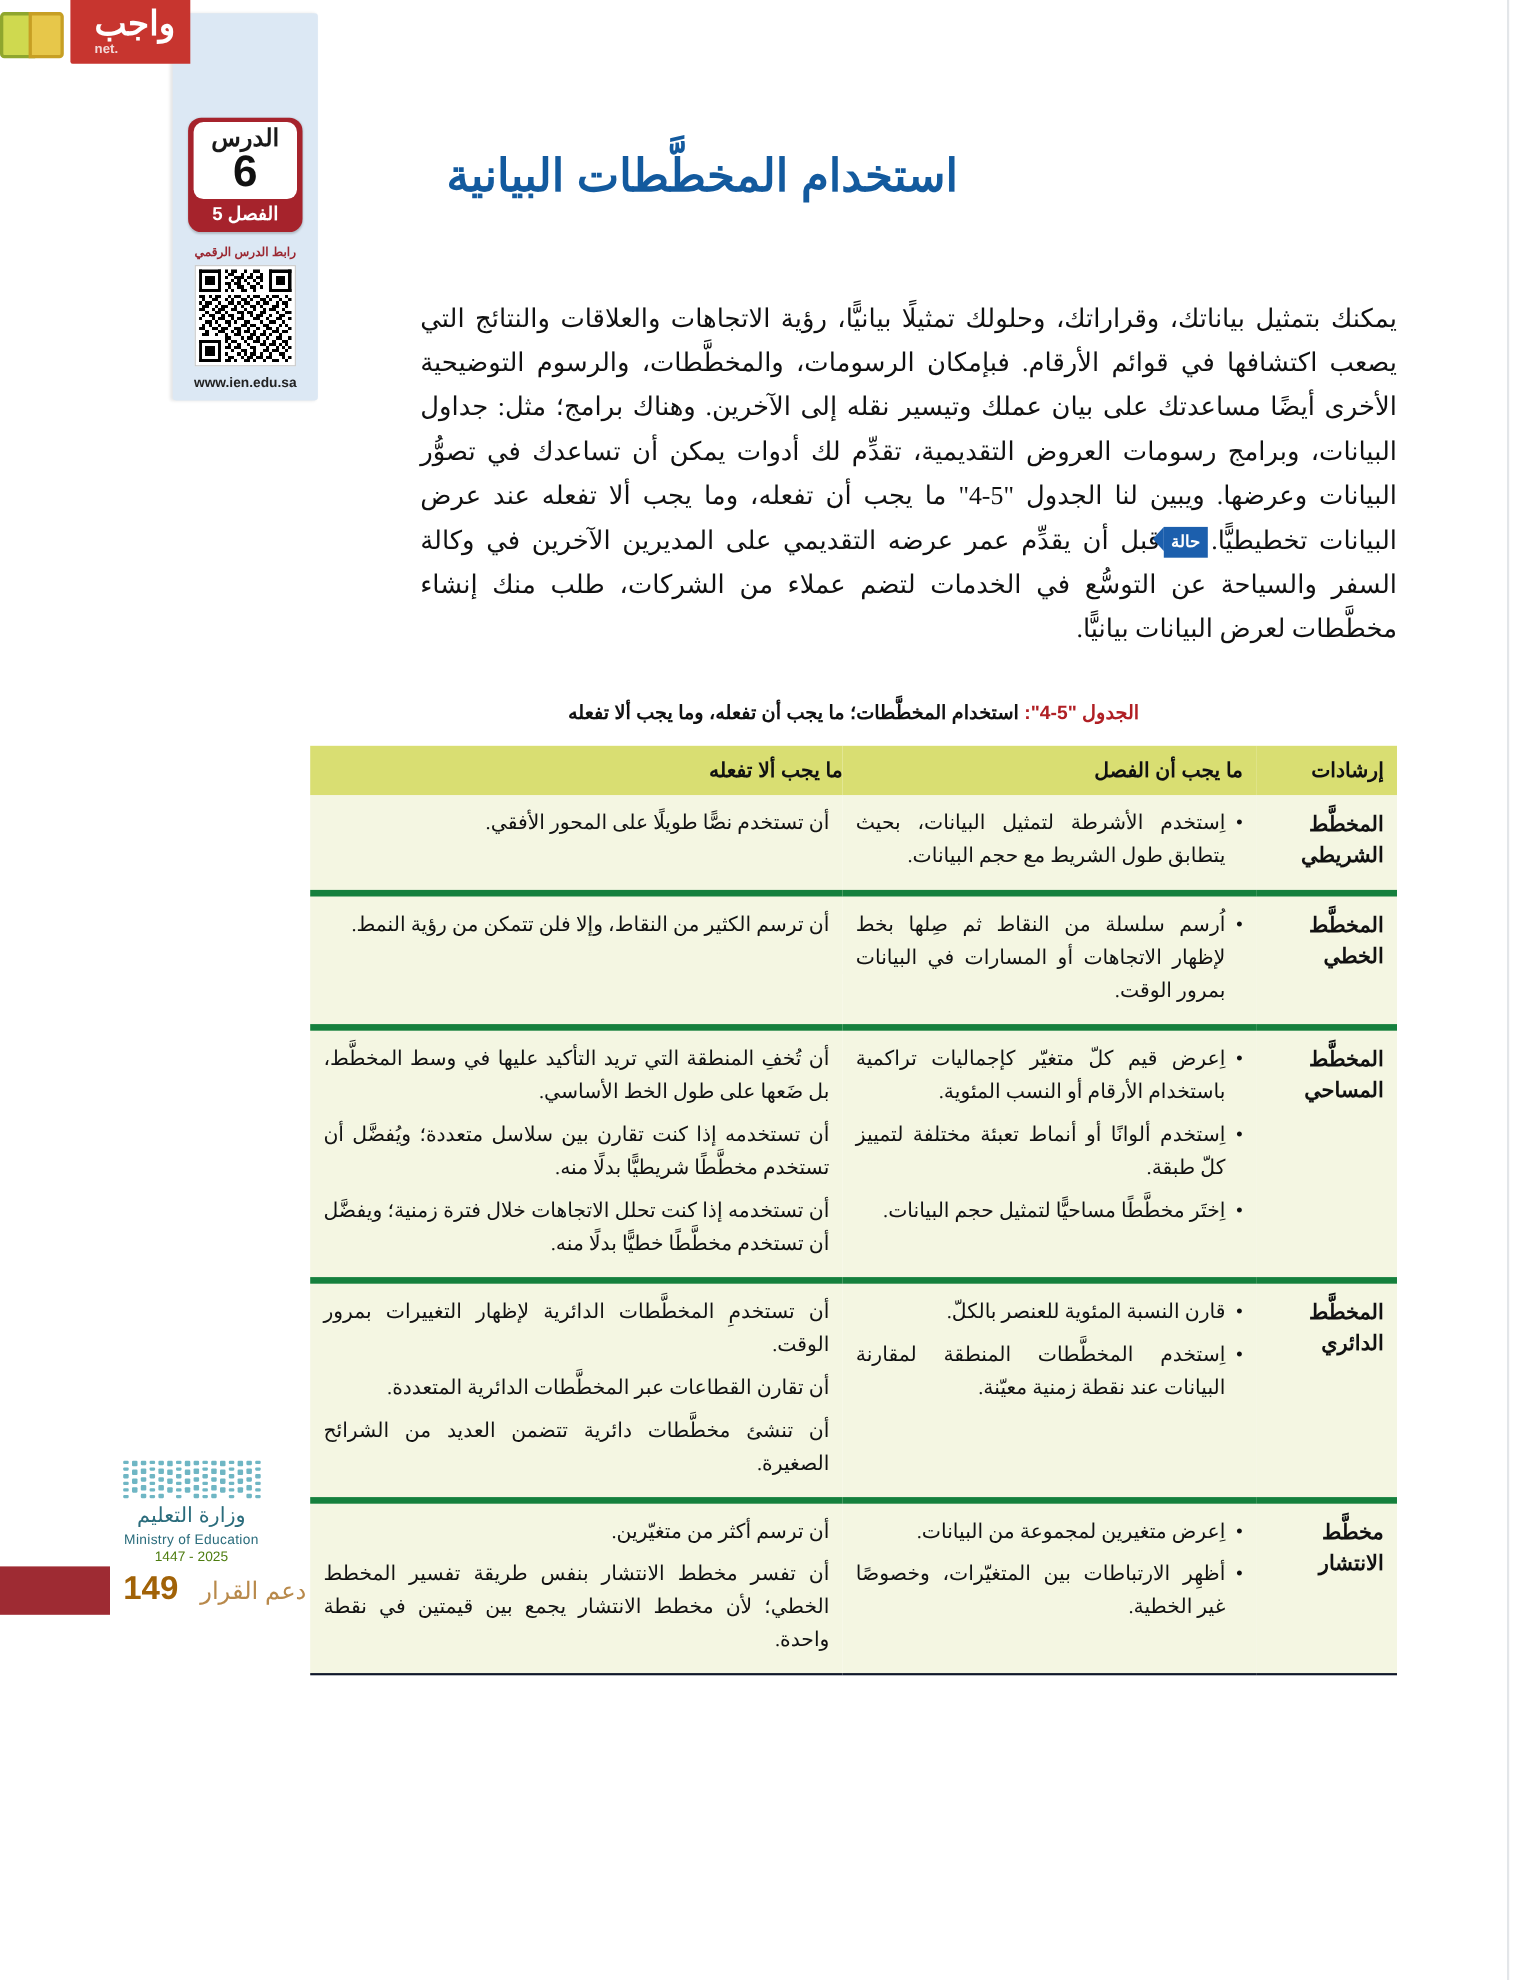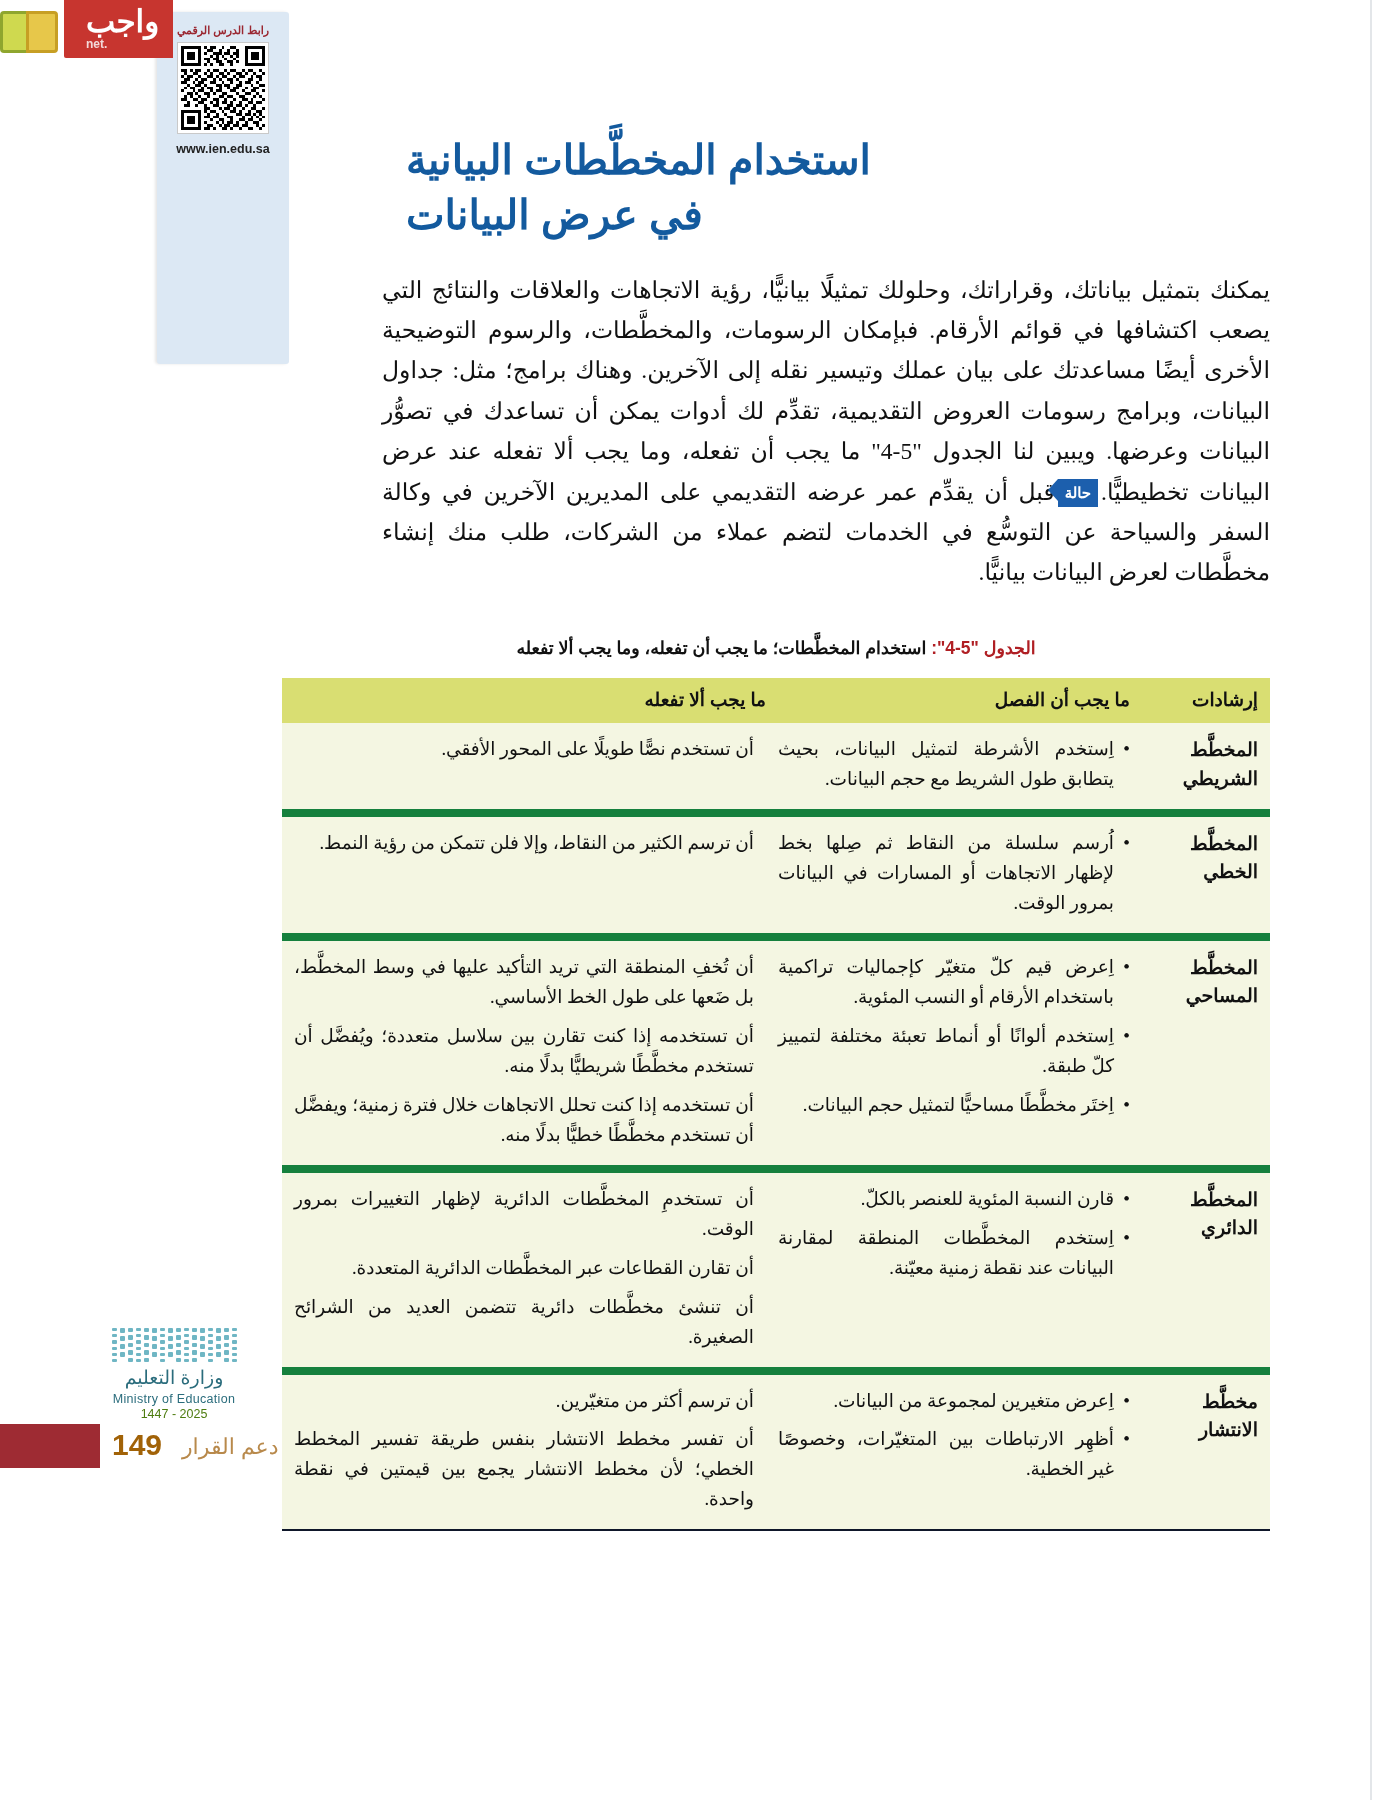--- a/index.html
+++ b/index.html
@@ -119,21 +119,21 @@
   .tbl thead th{
     background:#d9de72;color:#111;font-family:"Liberation Sans",sans-serif;
     font-weight:bold;font-size:18.5px;padding:11px 12px 12px;height:22px;
     border:none;
   }
   .tbl thead th.h-guide{text-align:right;}
   .tbl thead th.h-do{text-align:right;}
   .tbl thead th.h-dont{text-align:right;padding-right:0;}
   .tbl tbody td{
     background:#f4f6e2;vertical-align:top;
-    border-bottom:8px solid #15803d;
+    border-bottom:6px solid #15803d;
     padding:12px 12px 14px;font-size:18.5px;line-height:1.62;color:#111;
   }
   .tbl tbody tr:last-child td{border-bottom:2px solid #0f172a;}
   .tbl td.g{
     font-family:"Liberation Sans",sans-serif;font-weight:bold;font-size:19px;
     text-align:right;line-height:1.5;padding-top:13px;
   }
   .tbl td.do,.tbl td.dont{text-align:justify;text-align-last:right;}
   .tbl ul{list-style:none;margin:0;padding:0;}
   .tbl li{position:relative;padding-right:16px;margin-bottom:9px;}
@@ -186,20 +186,27 @@
   <div class="wm-center">
     <span class="wm-ar">واجب</span>
     <span class="wm-en">WAJEB.net</span>
     <svg class="wm-book" viewBox="0 0 120 150">
       <path d="M10 20 Q60 4 60 26 L60 140 Q60 120 10 134 Z" fill="#e2e6b4"></path>
       <path d="M110 20 Q60 4 60 26 L60 140 Q60 120 110 134 Z" fill="#eef0d4"></path>
     </svg>
   </div>
 
   <aside class="lesson-box">
+    <div class="lesson-chip">
+      <div class="inner">
+        <span class="lesson-word">الدرس</span>
+        <span class="lesson-num">6</span>
+      </div>
+      <span class="chapter-line">الفصل 5</span>
+    </div>
     <span class="qr-label">رابط الدرس الرقمي</span>
     <div class="qr-frame">
       <svg viewBox="0 0 29 29" shape-rendering="crispEdges">
         <rect width="29" height="29" fill="#fff"></rect>
         <g fill="#000">
           <rect x="0" y="0" width="7" height="1"></rect>
             <rect x="0" y="6" width="7" height="1"></rect>
           <rect x="0" y="0" width="1" height="7"></rect>
             <rect x="6" y="0" width="1" height="7"></rect>
           <rect x="2" y="2" width="3" height="3"></rect>
@@ -415,21 +422,20 @@
             <rect x="23" y="28" width="2" height="1"></rect>
             <rect x="27" y="28" width="1" height="1"></rect>
         </g>
       </svg>
     </div>
     <span class="qr-url">www.ien.edu.sa</span>
   </aside>
 
   <h1 class="title">
     <span class="ln">استخدام المخطَّطات البيانية</span>
-    <span class="ln">في عرض البيانات</span>
   </h1>
 
   <p class="intro">
     <span>يمكنك بتمثيل بياناتك، وقراراتك، وحلولك تمثيلًا بيانيًّا، رؤية الاتجاهات والعلاقات والنتائج التي يصعب اكتشافها في قوائم الأرقام. فبإمكان الرسومات، والمخطَّطات، والرسوم التوضيحية الأخرى أيضًا مساعدتك على بيان عملك وتيسير نقله إلى الآخرين. وهناك برامج؛ مثل: جداول البيانات، وبرامج رسومات العروض التقديمية، تقدِّم لك أدوات يمكن أن تساعدك في تصوُّر البيانات وعرضها. ويبين لنا الجدول "5-4" ما يجب أن تفعله، وما يجب ألا تفعله عند عرض البيانات تخطيطيًّا.</span><span class="case-badge">حالة</span><span>قبل أن يقدِّم عمر عرضه التقديمي على المديرين الآخرين في وكالة السفر والسياحة عن التوسُّع في الخدمات لتضم عملاء من الشركات، طلب منك إنشاء مخطَّطات لعرض البيانات بيانيًّا.</span>
   </p>
 
   <div class="tbl-caption">
     <span class="red">الجدول "5-4":</span>
     <span>استخدام المخطَّطات؛ ما يجب أن تفعله، وما يجب ألا تفعله</span>
   </div>

